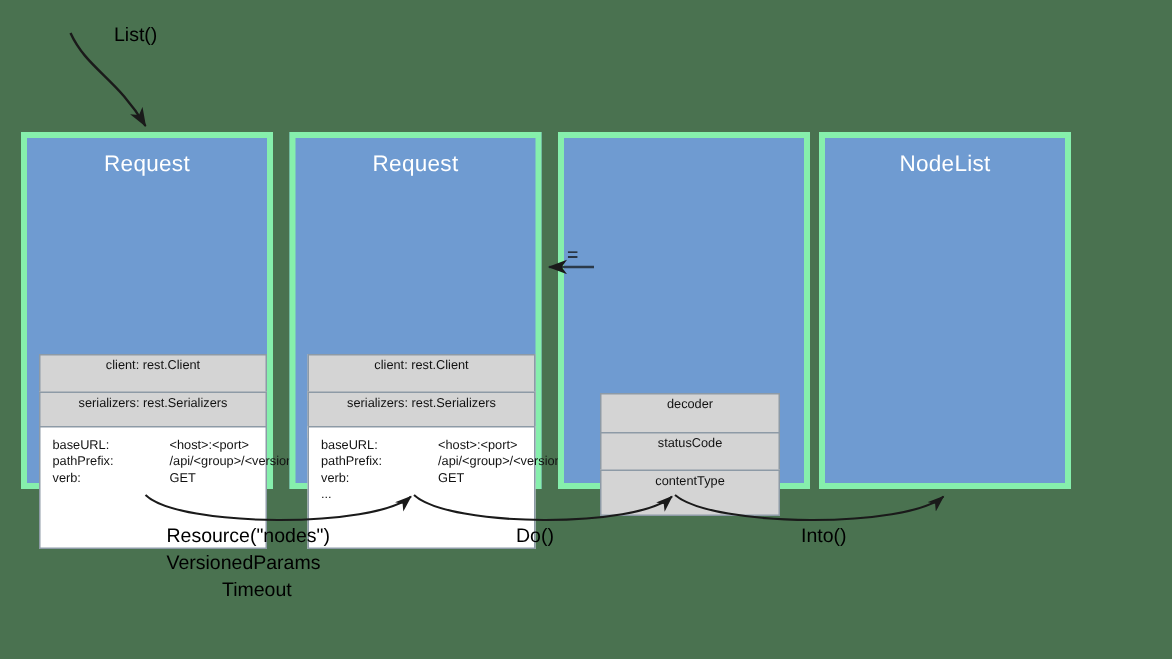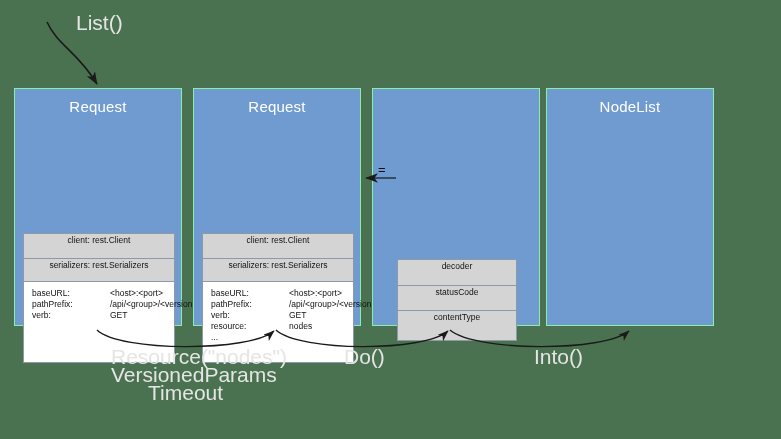--- a/index.html
+++ b/index.html
@@ -25,21 +25,21 @@
     left: 0; top: 0;
     width: 781px;
     height: 439px;
     pointer-events: none;
   }
 
   
   .box {
     position: absolute;
     background: #6f9bd1;
-    border: 1px solid #86efac;
+    border: 4px solid #86efac;
     box-sizing: border-box;
   }
   .box-title {
     position: absolute;
     left: 0;
     top: 9px;
     width: 100%;
     text-align: center;
     color: #ffffff;
     font-size: 15px;
@@ -89,22 +89,22 @@
   .panel-ellipsis {
     position: relative;
     height: 11px;
     font-size: 8.5px;
     color: #111111;
   }
 
   
   .label {
     position: absolute;
-    color: #e5e5e5;
-    font-size: 21px;
+    color: #000000;
+    font-size: 13px;
     white-space: nowrap;
     line-height: 17px;
     text-align: center;
   }
   .eq-label {
     position: absolute;
     color: #111111;
     font-size: 13px;
     line-height: 13px;
     white-space: nowrap;
@@ -150,24 +150,20 @@
         <span class="panel-key">baseURL:</span>
         <span class="panel-val">&lt;host&gt;:&lt;port&gt;</span>
       </div>
       <div class="panel-row">
         <span class="panel-key">pathPrefix:</span>
         <span class="panel-val">/api/&lt;group&gt;/&lt;version&gt;</span>
       </div>
       <div class="panel-row">
         <span class="panel-key">verb:</span>
         <span class="panel-val">GET</span>
-      </div>
-      <div class="panel-row">
-        <span class="panel-key">resource:</span>
-        <span class="panel-val">nodes</span>
       </div>
       <div class="panel-ellipsis">...</div>
     </div>
   </div>
 
   <div class="box" style="left:372px; top:88px; width:168px; height:238px;">
 
     <div class="pill" style="left:24px; top:170px; width:120px;">decoder</div>
     <div class="pill" style="left:24px; top:196px; width:120px;">statusCode</div>
     <div class="pill" style="left:24px; top:221px; width:120px;">contentType</div>

